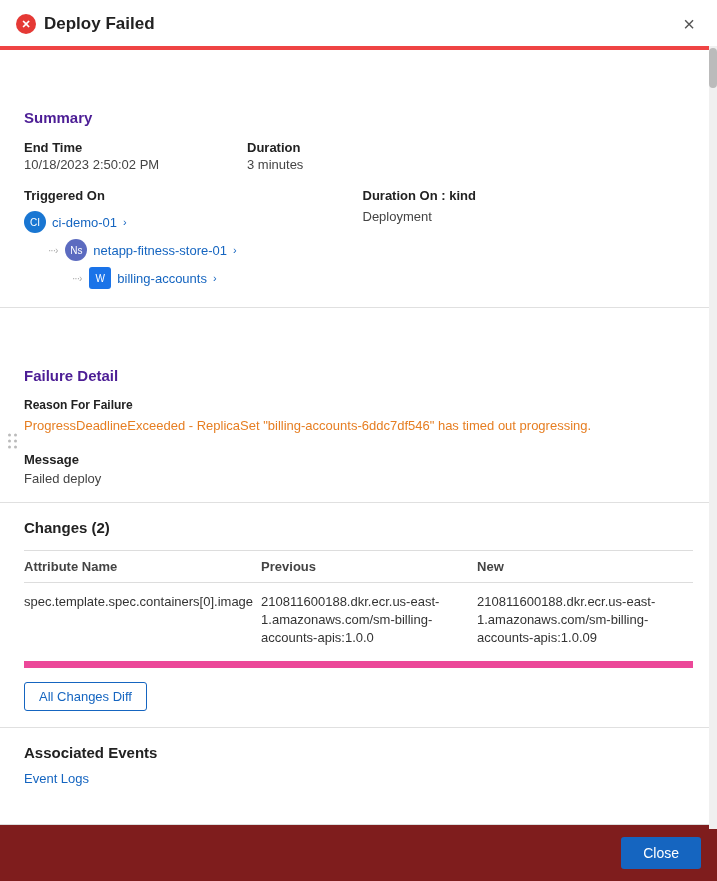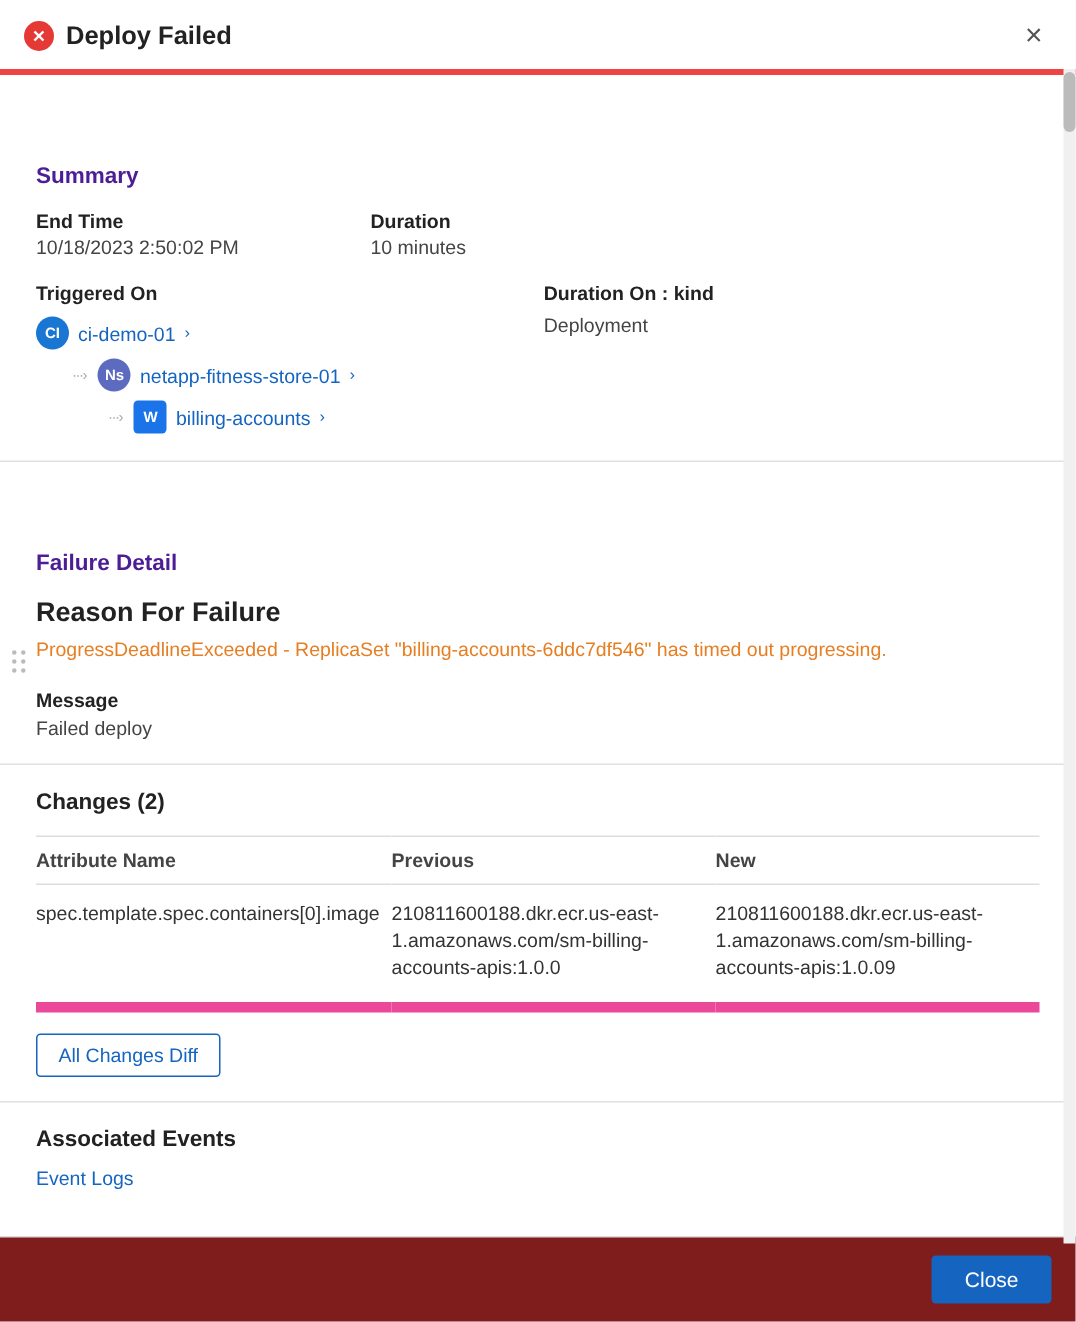--- a/index.html
+++ b/index.html
@@ -133,40 +133,40 @@
       margin-right: 2px;
     }
     .badge {
       width: 22px;
       height: 22px;
       border-radius: 50%;
       display: flex;
       align-items: center;
       justify-content: center;
       font-size: 10px;
-      font-weight: 700;
+      font-weight: 400;
       color: #fff;
       flex-shrink: 0;
     }
     .badge-ci { background: #1976d2; }
     .badge-ns { background: #5c6bc0; }
     .badge-w { background: #1a73e8; border-radius: 3px; }
     .pipeline-label {
       color: #1565c0;
       font-size: 13px;
       cursor: pointer;
     }
     .chevron {
       color: #1565c0;
       font-size: 11px;
     }
     .failure-section .subsection-title {
       font-weight: 700;
       color: #222;
-      font-size: 18px;
+      font-size: 12px;
       margin-bottom: 4px;
     }
     .failure-reason {
       color: #e67e22;
       font-size: 13px;
       line-height: 1.5;
       margin-bottom: 16px;
     }
     .message-label {
       font-weight: 700;
@@ -321,21 +321,21 @@
     <div class="section">
       <div class="section-title">Summary</div>
 
       <div class="summary-grid">
         <div class="summary-item">
           <label>End Time</label>
           <span>10/18/2023 2:50:02 PM</span>
         </div>
         <div class="summary-item">
           <label>Duration</label>
-          <span>10 minutes</span>
+          <span>3 minutes</span>
         </div>
       </div>
 
       <div class="triggered-row">
         <div class="triggered-col">
           <label>Triggered On</label>
           <div class="pipeline-tree">
 
             <div class="pipeline-item level-1">
               <div class="badge badge-ci">CI</div>

